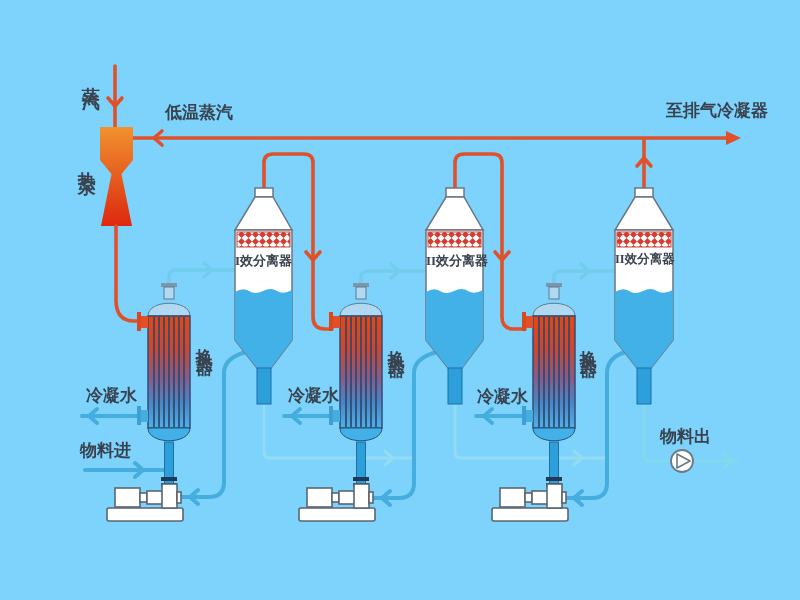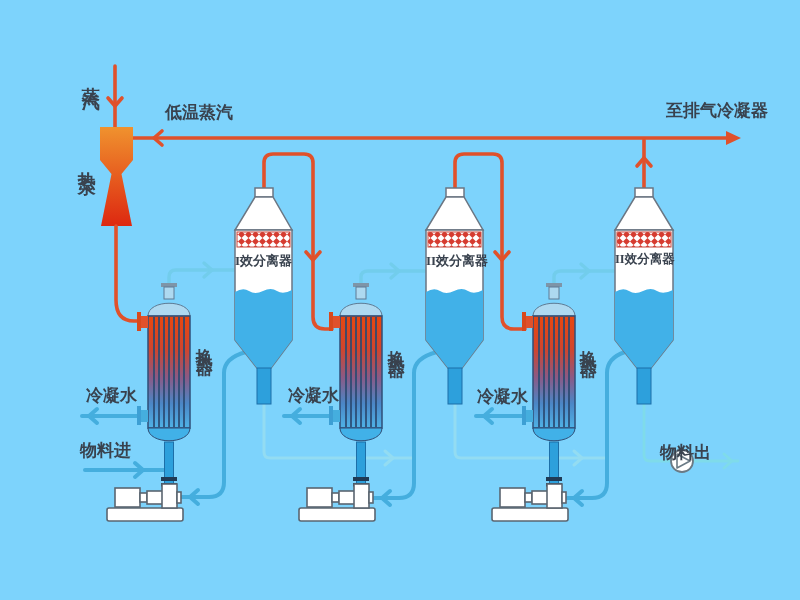--- a/index.html
+++ b/index.html
@@ -287,14 +287,14 @@
 
   <div class="lbl vert" style="left:194px;top:334px;">换热器</div>
   <div class="lbl vert" style="left:386px;top:336px;">换热器</div>
   <div class="lbl vert" style="left:578px;top:336px;">换热器</div>
 
   <div class="lbl" style="left:86px;top:387px;">冷凝水</div>
   <div class="lbl" style="left:288px;top:387px;">冷凝水</div>
   <div class="lbl" style="left:477px;top:388px;">冷凝水</div>
 
   <div class="lbl" style="left:80px;top:442px;">物料进</div>
-  <div class="lbl" style="left:660px;top:444px;">物料出</div>
+  <div class="lbl" style="left:660px;top:428px;">物料出</div>
 </div>
 
 </body></html>

